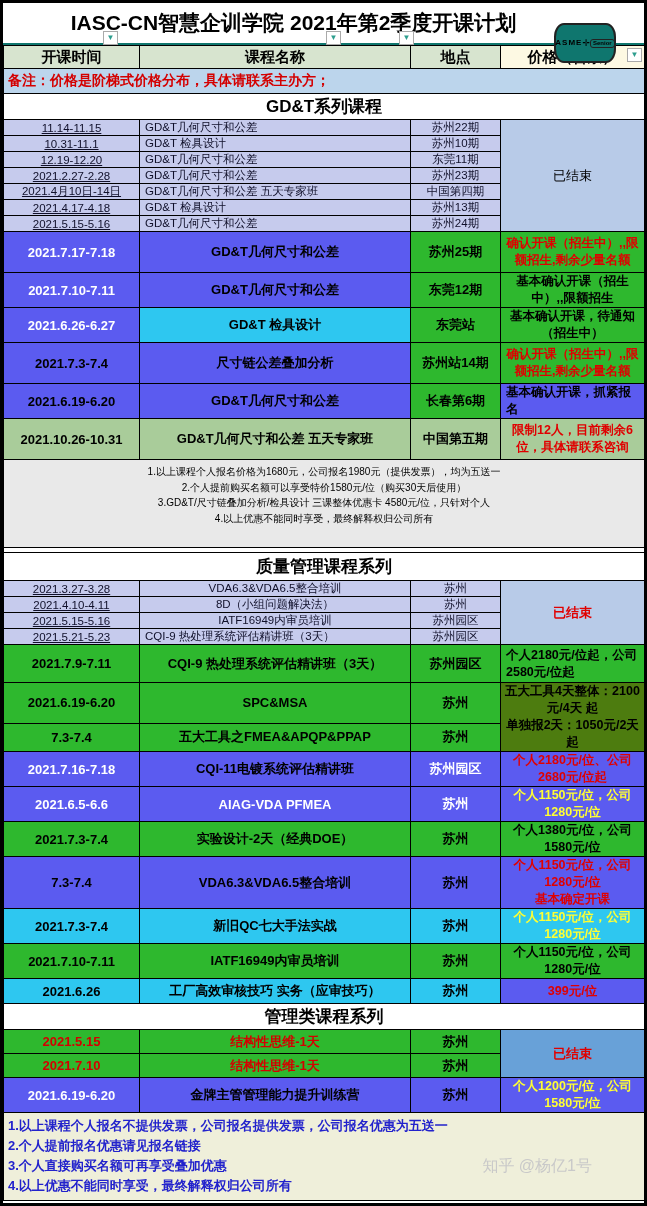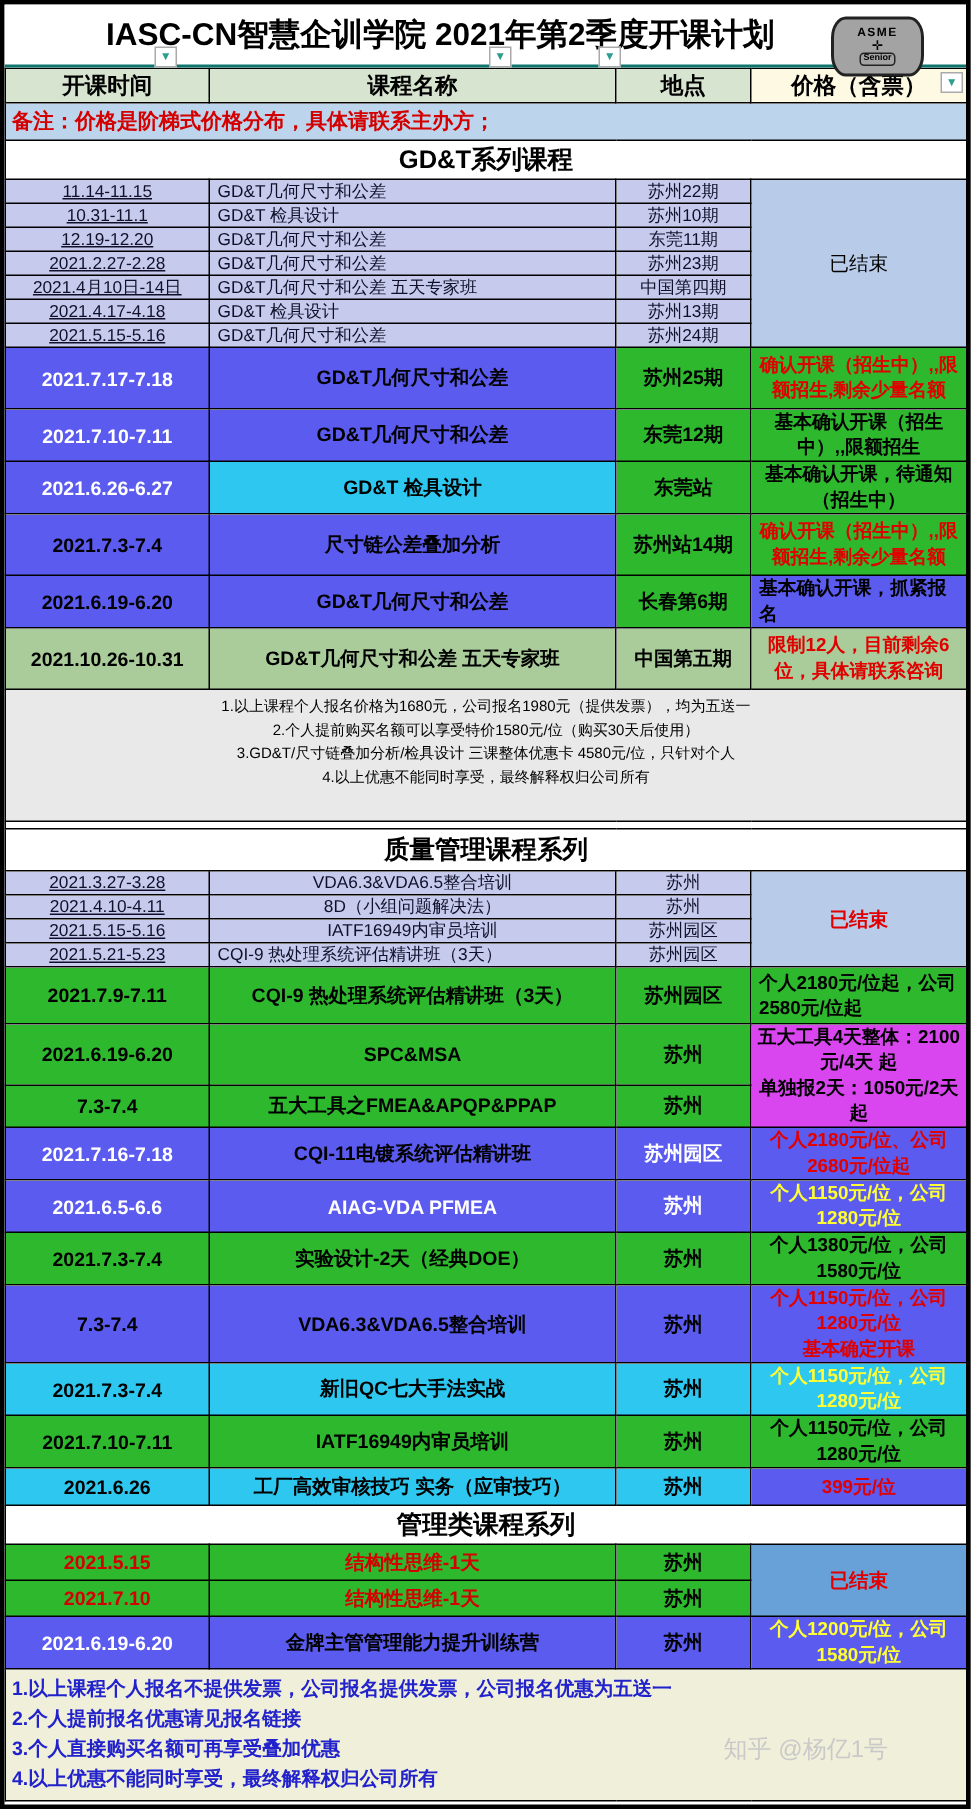--- a/index.html
+++ b/index.html
@@ -1,20 +1,20 @@
 <!DOCTYPE html>
 <html><head>
 <meta charset="utf-8">
 <style>
   html,body{margin:0;padding:0;background:#000;}
   body{font-family:"Liberation Sans","DejaVu Sans",sans-serif;}
   .sheet{position:relative;width:647px;height:1206px;background:#fff;border:3px solid #000;box-sizing:border-box;overflow:hidden;}
   .titlebar{position:relative;height:40px;border-bottom:2px solid #0f766e;display:flex;align-items:center;justify-content:center;background:#fff;}
   .title{font-size:21px;font-weight:bold;color:#000;letter-spacing:0px;margin-right:60px;}
-  .logo{position:absolute;right:28px;top:8px;width:58px;height:36px;border:2px solid #222;border-radius:10px 10px 10px 10px/14px 14px 14px 14px;background:#a3a3a3;display:flex;flex-direction:column;align-items:center;justify-content:center;}
+  .logo{position:absolute;right:28px;top:20px;width:58px;height:36px;border:2px solid #222;border-radius:10px 10px 10px 10px/14px 14px 14px 14px;background:#0f766e;display:flex;flex-direction:row;align-items:center;justify-content:center;}
   .logo .asme{font-size:8px;font-weight:bold;letter-spacing:1px;line-height:8px;}
   .logo .seal{font-size:9px;line-height:9px;}
   .logo .senior{font-size:6px;font-weight:bold;border:1px solid #222;border-radius:3px;padding:0 2px;line-height:7px;}
   table{border-collapse:collapse;table-layout:fixed;width:641px;}
   td{border:1px solid #000;overflow:hidden;padding:0 2px;vertical-align:middle;text-align:center;color:#000;box-sizing:border-box;}
   tr{height:26px;}
   .colhead{background:#d7e4cf;font-weight:bold;font-size:15px;}
   .cream{background:#fdf9e3;}
   .remark{background:#bcd5ec;color:#d40000;font-weight:bold;font-size:14px;text-align:left;padding-left:4px;}
   .sec{background:#fff;font-weight:bold;font-size:17px;}
@@ -27,21 +27,21 @@
   td.left{text-align:left;padding-left:5px;}
   .b{font-weight:bold;}
   .f13{font-size:13px;}
   .f12{font-size:12.5px;}
   .lav{background:#c6cbed;}
   .lblue{background:#b8cbe8;}
   .purple{background:#5b5bf0;}
   .green{background:#2eb82e;}
   .cyan{background:#2ec7f0;}
   .pgreen{background:#a9cc9a;}
-  .olive{background:#d946ef;margin-top:37px;}
+  .olive{background:#4d7c0f;margin-top:37px;}
   .mblue{background:#68a1d8;}
   .tw{color:#fff;}
   .tr{color:#e00000;}
   .ty{color:#ffff33;}
   .tdr{color:#d40000;}
   .filterbtn{position:absolute;width:13px;height:12px;background:#fff;border:1px solid #aaa;font-size:8px;line-height:11px;text-align:center;color:#2e9e8e;cursor:pointer;z-index:5;}
   .wm1{position:absolute;right:52px;bottom:26px;color:#c9c9c9;font-size:16px;font-weight:normal;z-index:6;}
   .wm2{position:absolute;right:5px;bottom:7px;color:#8a8a8a;font-size:17px;font-weight:bold;text-shadow:1px 1px 0 #fff,-1px -1px 0 #ccc;z-index:7;}
 </style>
 </head>

